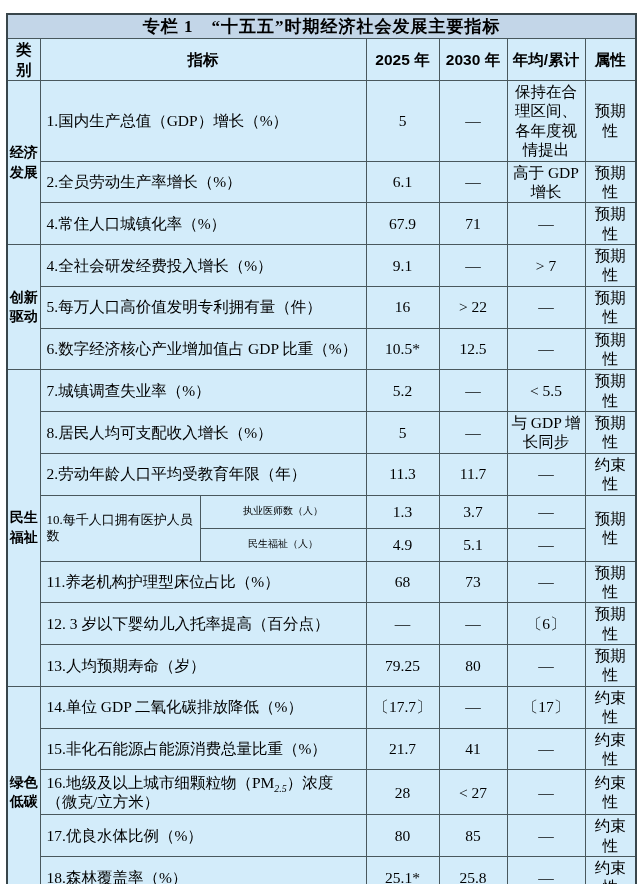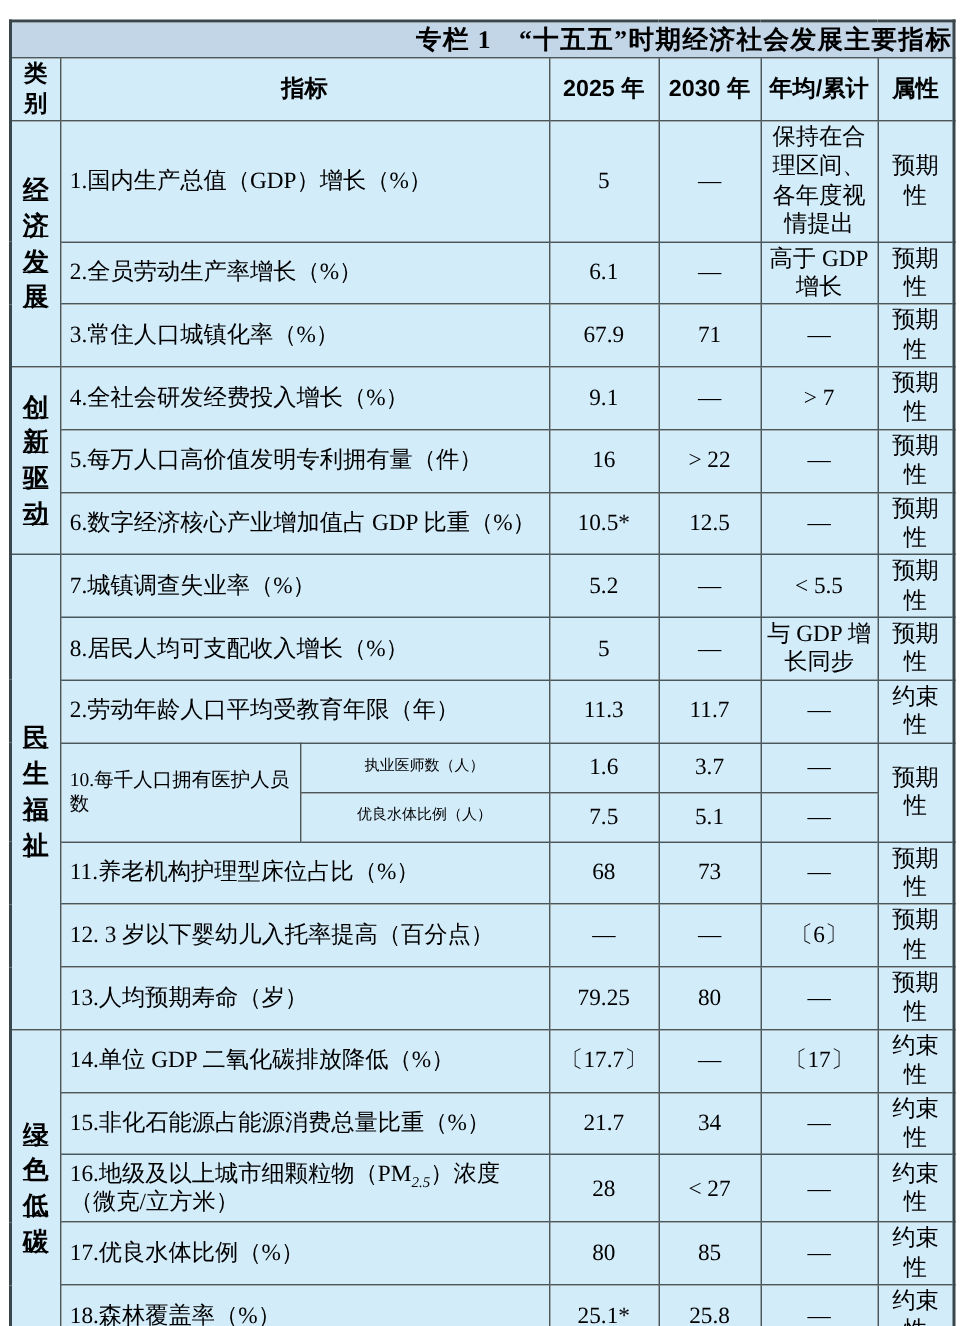--- a/index.html
+++ b/index.html
@@ -13,30 +13,29 @@
     border-collapse:collapse;table-layout:fixed;width:629px;
     border:2px solid #39464b;
   }
   td{
     border:1px solid #49585d;background:#d3ecfa;
     font-size:15.5px;line-height:1.25;text-align:center;vertical-align:middle;
     padding:1px 2px;overflow:hidden;word-break:break-all;
   }
   tr.title-row td{
     background:#c3d6e8;font-weight:bold;font-size:17px;
-    letter-spacing:1px;padding:1px 0;text-align:right;
+    letter-spacing:1px;padding:1px 0;
   }
   tr.head td{
     font-weight:bold;font-size:15.5px;
     font-family:"Liberation Sans","DejaVu Sans",sans-serif;
   }
   td.cat{
-    font-weight:bold;font-size:17px;line-height:1.4;padding:0;
+    font-weight:bold;font-size:14px;line-height:1.4;padding:0;
     font-family:"Liberation Sans","DejaVu Sans",sans-serif;
-    text-decoration:underline;
   }
   td.label{text-align:left;padding:1px 3px 1px 6px;margin-left:42px;}
   td.small{font-size:13px;}
   td.small-c{font-size:10px;text-align:center;padding:1px 2px;}
   td.avg{padding:1px 0;}
   sub{font-size:10px;line-height:0;font-style:italic;}
 </style>
 </head>
 <body>
 
@@ -75,21 +74,21 @@
       <td>预期性</td>
     </tr>
     <tr style="height:39px">
       <td class="label" colspan="2">2.全员劳动生产率增长（%）</td>
       <td>6.1</td>
       <td>—</td>
       <td class="avg">高于 GDP 增长</td>
       <td>预期性</td>
     </tr>
     <tr style="height:39px">
-      <td class="label" colspan="2">3.常住人口城镇化率（%）</td>
+      <td class="label" colspan="2">4.常住人口城镇化率（%）</td>
       <td>67.9</td>
       <td>71</td>
       <td>—</td>
       <td>预期性</td>
     </tr>
 
     <tr style="height:28px">
       <td class="cat" rowspan="3">创新驱动</td>
       <td class="label" colspan="2">4.全社会研发经费投入增长（%）</td>
       <td>9.1</td>
@@ -130,28 +129,28 @@
     <tr style="height:31px">
       <td class="label" colspan="2">2.劳动年龄人口平均受教育年限（年）</td>
       <td>11.3</td>
       <td>11.7</td>
       <td>—</td>
       <td>约束性</td>
     </tr>
     <tr style="height:33px">
       <td class="label small" rowspan="2">10.每千人口拥有医护人员数</td>
       <td class="small-c">执业医师数（人）</td>
-      <td>1.6</td>
+      <td>1.3</td>
       <td>3.7</td>
       <td>—</td>
       <td rowspan="2">预期性</td>
     </tr>
     <tr style="height:33px">
-      <td class="small-c">优良水体比例（人）</td>
-      <td>7.5</td>
+      <td class="small-c">民生福祉（人）</td>
+      <td>4.9</td>
       <td>5.1</td>
       <td>—</td>
     </tr>
     <tr style="height:33px">
       <td class="label" colspan="2">11.养老机构护理型床位占比（%）</td>
       <td>68</td>
       <td>73</td>
       <td>—</td>
       <td>预期性</td>
     </tr>
@@ -174,21 +173,21 @@
       <td class="cat" rowspan="5">绿色低碳</td>
       <td class="label" colspan="2">14.单位 GDP 二氧化碳排放降低（%）</td>
       <td>〔17.7〕</td>
       <td>—</td>
       <td>〔17〕</td>
       <td>约束性</td>
     </tr>
     <tr style="height:32px">
       <td class="label" colspan="2">15.非化石能源占能源消费总量比重（%）</td>
       <td>21.7</td>
-      <td>34</td>
+      <td>41</td>
       <td>—</td>
       <td>约束性</td>
     </tr>
     <tr style="height:45px">
       <td class="label" colspan="2"><span>16.地级及以上城市细颗粒物（PM</span><sub>2.5</sub><span>）浓度（微克/立方米）</span></td>
       <td>28</td>
       <td>&lt; 27</td>
       <td>—</td>
       <td>约束性</td>
     </tr>

